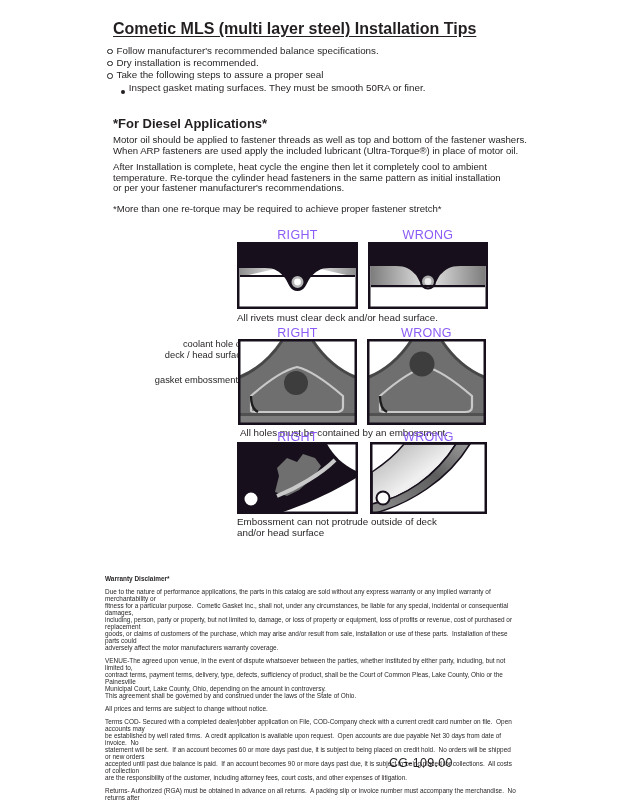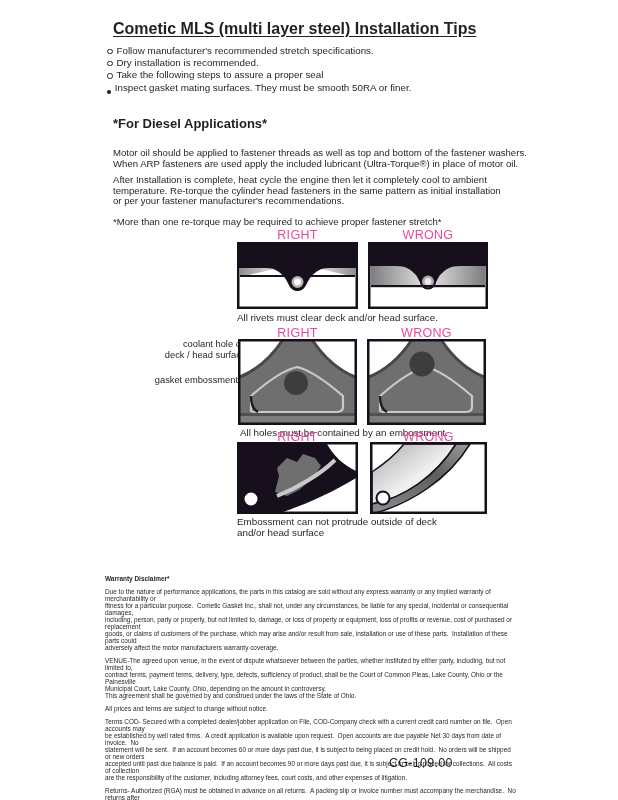--- a/index.html
+++ b/index.html
@@ -9,47 +9,47 @@
 
   #title{left:113px;top:20px;font-size:16px;font-weight:bold;
          text-decoration:underline;text-underline-offset:2px;}
 
   .tips{left:107px;top:45px;font-size:9.8px;line-height:12.2px;width:440px;}
   .trow{display:flex;align-items:flex-start;}
   .m1{width:3.5px;height:3.5px;border:1px solid #231f20;border-radius:50%;
       margin:3.6px 4px 0 0;flex:none;}
   .m2{width:3.8px;height:3.8px;background:#231f20;border-radius:50%;
       margin:3.8px 4px 0 0;flex:none;}
-  .sub{align-items:flex-end;}
+  .sub{margin-left:14px;align-items:flex-end;}
 
   #diesel-h{left:113px;top:116px;font-size:13px;font-weight:bold;}
-  .para{left:113px;width:440px;font-size:9.6px;line-height:10.6px;white-space:pre-wrap;margin-top:13px;}
+  .para{left:113px;width:440px;font-size:9.6px;line-height:10.6px;white-space:pre-wrap;}
   #p1{top:135px} #p2{top:162px} #p3{top:204px}
 
-  .figlabel{font-size:12.5px;letter-spacing:.3px;text-align:center;color:#ec4899;}
+  .figlabel{font-size:12.5px;letter-spacing:.3px;text-align:center;color:#8b5cf6;}
   .figcap{font-size:9.8px;white-space:pre-wrap;line-height:11px;}
   .ann{font-size:9.3px;line-height:10.8px;text-align:right;white-space:pre-wrap;}
 
   .fineprint{left:105px;top:575px;width:412px;font-size:6.45px;line-height:7px;}
   .fineprint p{margin:0 0 6px 0;white-space:pre-wrap;}
   .fp-h{font-weight:bold;}
 
   #pagenum{left:389px;top:756px;font-size:12.5px;letter-spacing:.3px;text-align:center;}
 </style>
 </head>
 <body>
 
 <div class="page">
 
   <div class="abs" id="title">Cometic MLS (multi layer steel) Installation Tips</div>
 
   <div class="abs tips">
     <div class="trow">
       <span class="m1"></span>
-      <span>Follow manufacturer's recommended stretch specifications.</span>
+      <span>Follow manufacturer's recommended balance specifications.</span>
     </div>
     <div class="trow">
       <span class="m1"></span>
       <span>Dry installation is recommended.</span>
     </div>
     <div class="trow">
       <span class="m1"></span>
       <span>Take the following steps to assure a proper seal</span>
     </div>
     <div class="trow sub">

